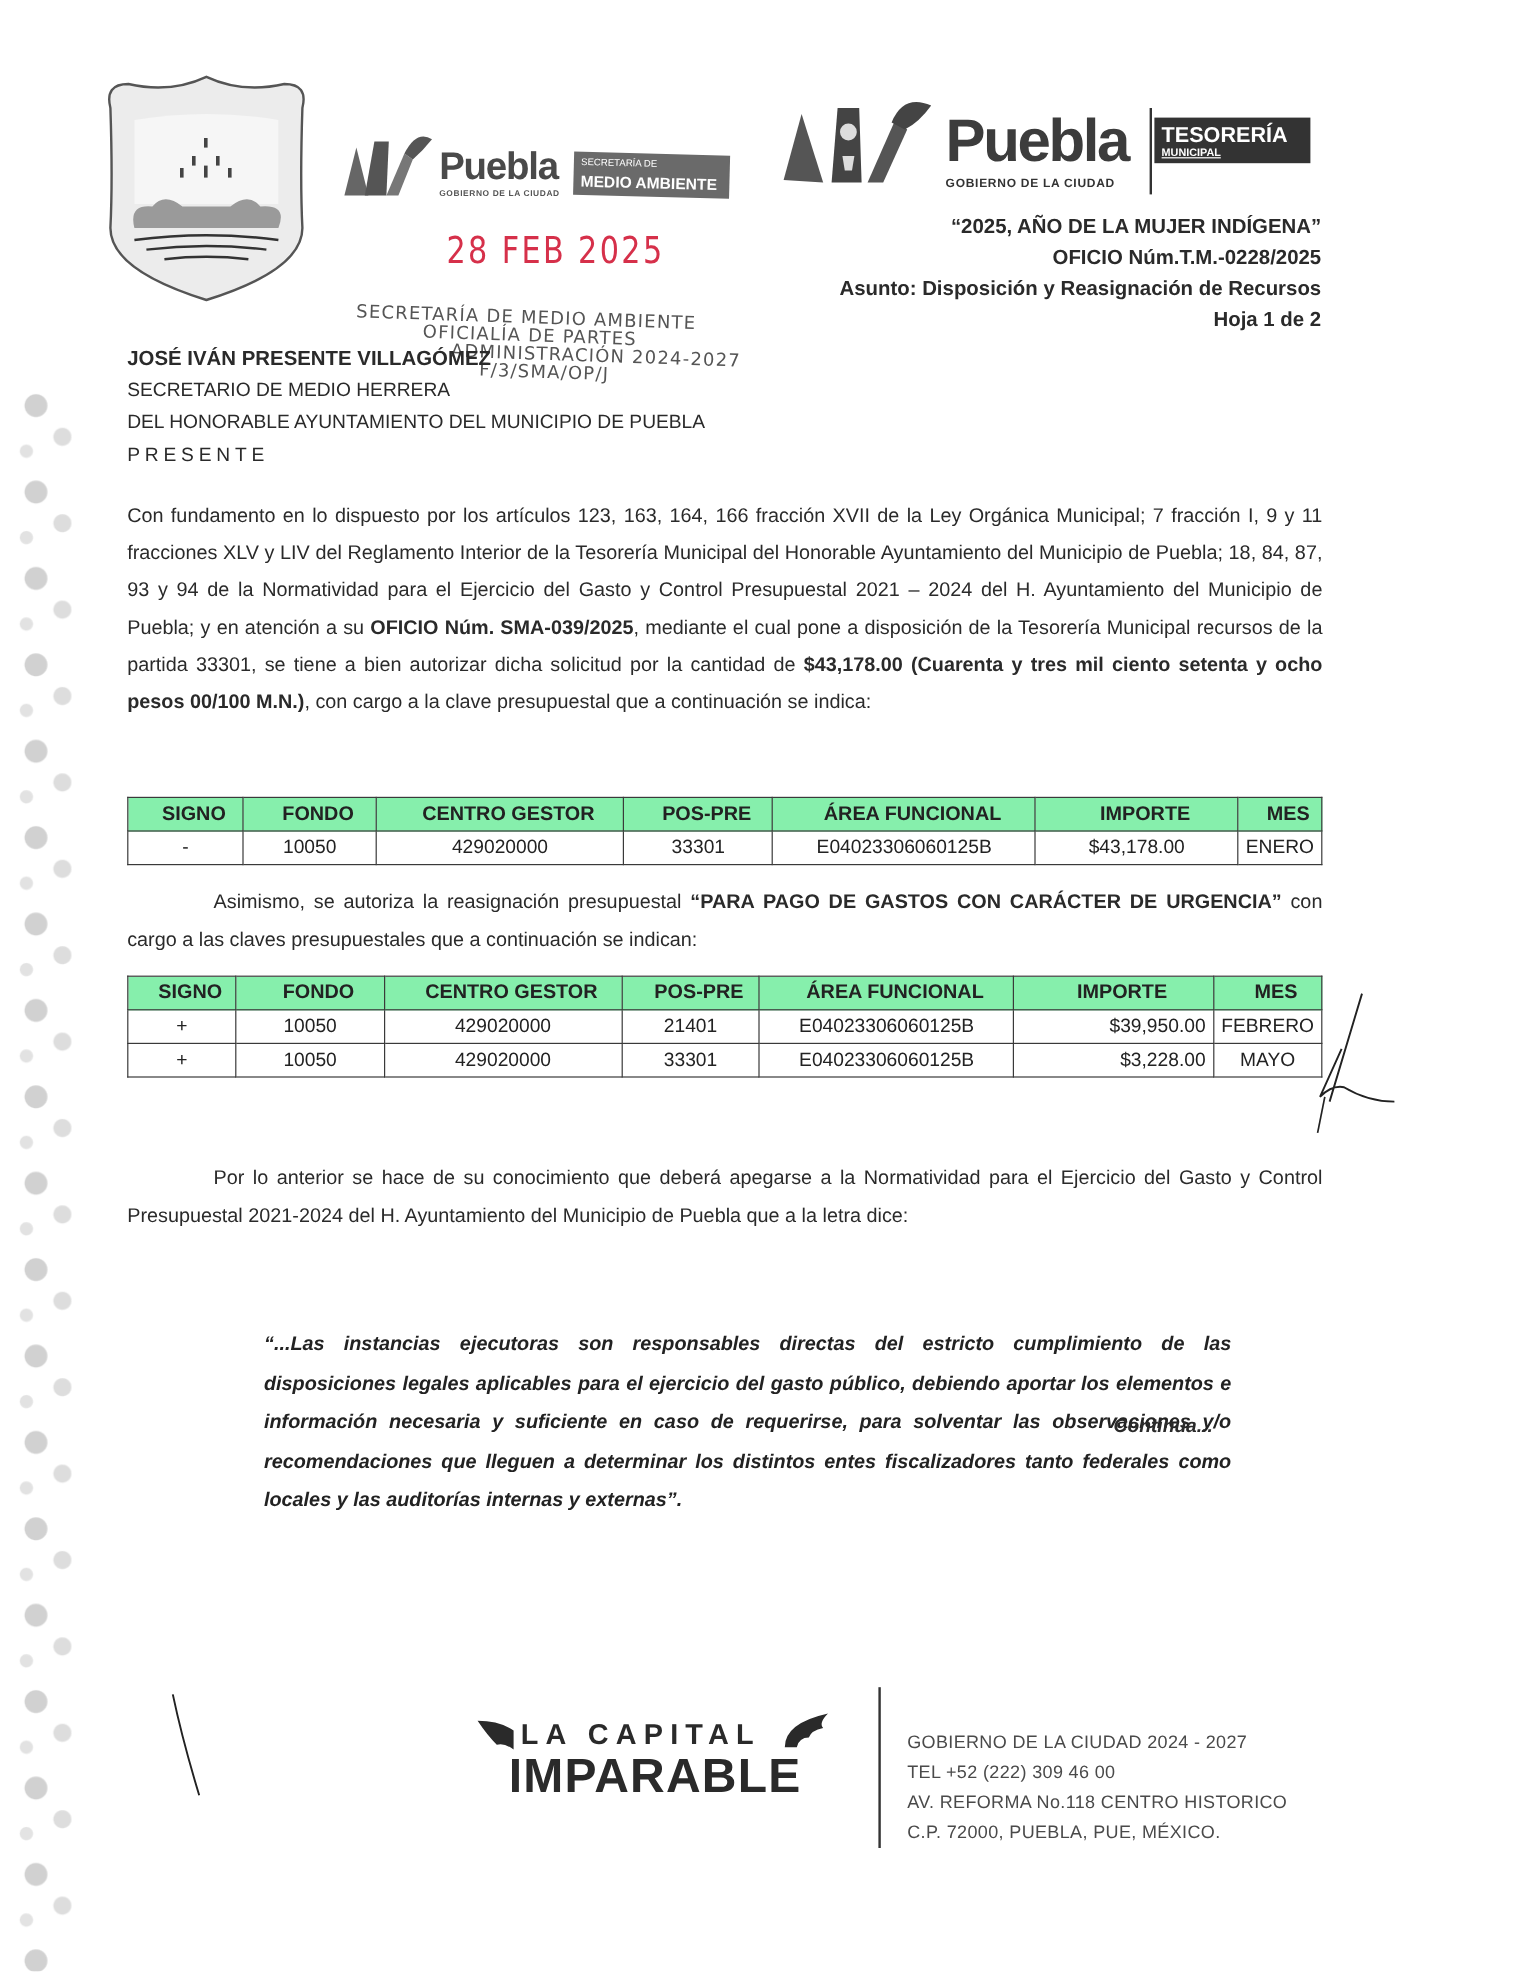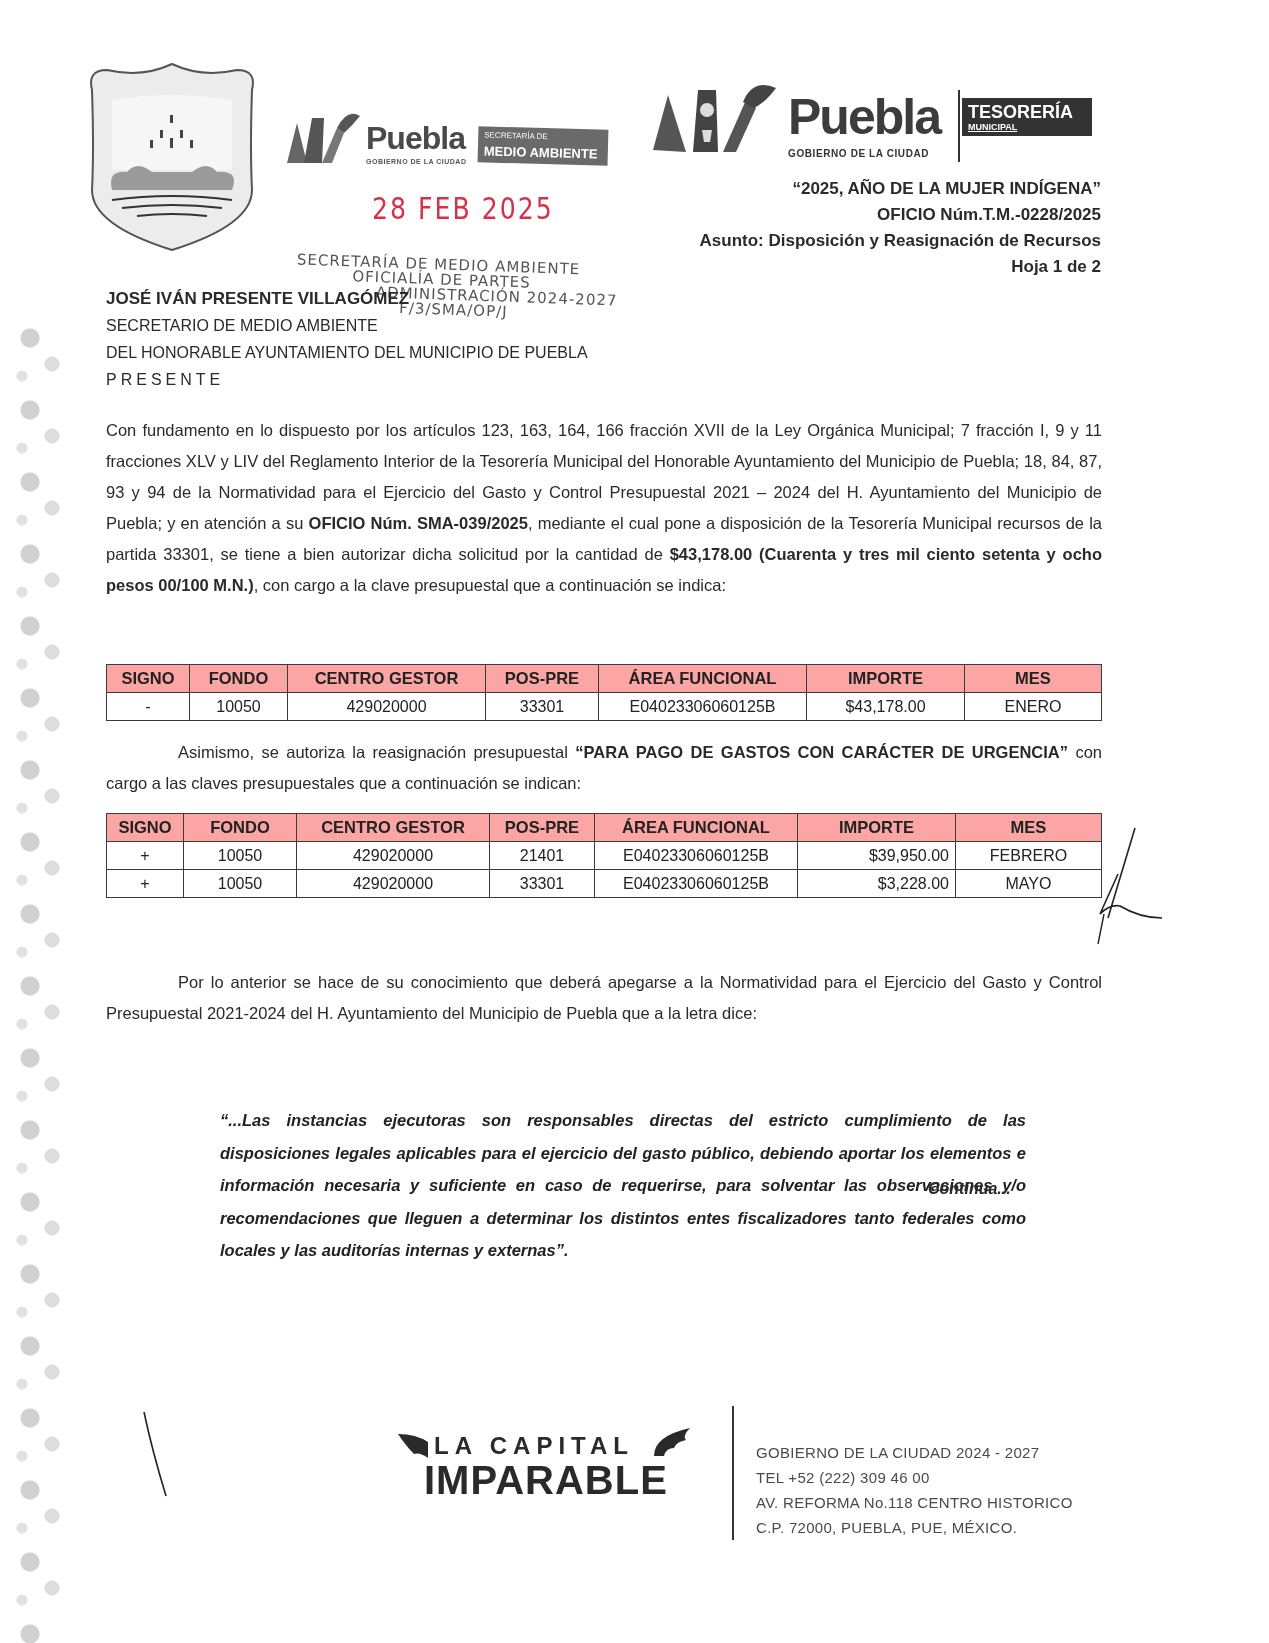--- a/index.html
+++ b/index.html
@@ -80,21 +80,21 @@
   .para b { font-weight: bold; }
   .indent { text-indent: 72px; }
 
   
   table.budget {
     position: absolute; border-collapse: collapse; font-size: 16px; color: #222;
   }
   table.budget th, table.budget td {
     border: 1.5px solid #3a3a3a; padding: 0 6px; text-align: center; height: 27px;
   }
-  table.budget th { background: #fca5a5; font-weight: bold; font-size: 16.5px; }
+  table.budget th { background: #86efac; font-weight: bold; font-size: 16.5px; padding-left: 20px; }
   table.budget td.num { text-align: right; }
   table.budget td.bold { font-weight: bold; }
 
   
   .quote {
     left: 220px; width: 806px; font-size: 16.5px; line-height: 32.5px; font-style: italic; font-weight: bold;
     text-align: justify; color: #222; margin-top: 32px;
   }
   .continua { left: 928px; top: 1180px; font-size: 16px; font-style: italic; font-weight: bold; }
 
@@ -176,21 +176,21 @@
 
 <div class="abs hdr-right">
   <div>“2025, AÑO DE LA MUJER INDÍGENA”</div>
   <div>OFICIO Núm.T.M.-0228/2025</div>
   <div>Asunto: Disposición y Reasignación de Recursos</div>
   <div>Hoja 1 de 2</div>
 </div>
 
 <div class="abs addressee">
   <div class="name">JOSÉ IVÁN PRESENTE VILLAGÓMEZ</div>
-  <div>SECRETARIO DE MEDIO AMBIENTE</div>
+  <div>SECRETARIO DE MEDIO HERRERA</div>
   <div>DEL HONORABLE AYUNTAMIENTO DEL MUNICIPIO DE PUEBLA</div>
   <div class="presente">PRESENTE</div>
 </div>
 
 <div class="abs para" style="top:415px;"><span>Con fundamento en lo dispuesto por los artículos 123, 163, 164, 166 fracción XVII de la Ley Orgánica Municipal; 7 fracción I, 9 y 11 fracciones XLV y LIV del Reglamento Interior de la Tesorería Municipal del Honorable Ayuntamiento del Municipio de Puebla; 18, 84, 87, 93 y 94 de la Normatividad para el Ejercicio del Gasto y Control Presupuestal 2021 – 2024 del H. Ayuntamiento del Municipio de Puebla; y en atención a su </span><b>OFICIO Núm. SMA-039/2025</b><span>, mediante el cual pone a disposición de la Tesorería Municipal recursos de la partida 33301, se tiene a bien autorizar dicha solicitud por la cantidad de </span><b>$43,178.00 (Cuarenta y tres mil ciento setenta y ocho pesos 00/100 M.N.)</b><span>, con cargo a la clave presupuestal que a continuación se indica:</span></div>
 
 <table class="budget" style="left:106px; top:664px; width:996px;">
   <thead>
     <tr>
       <th style="width:70px">SIGNO</th>

